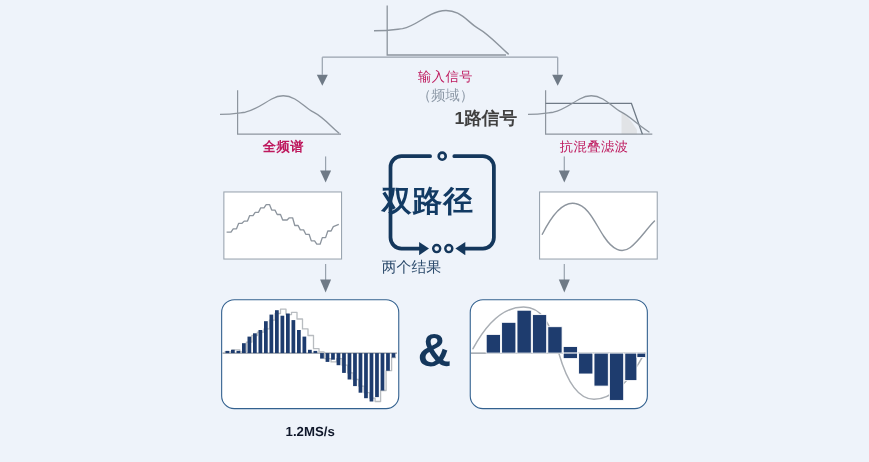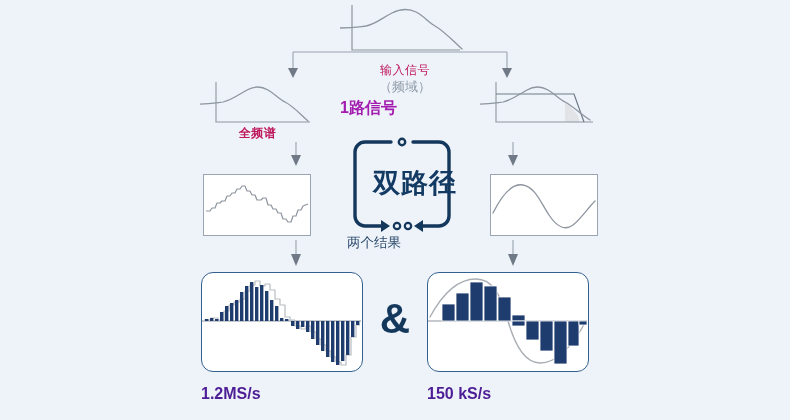--- a/index.html
+++ b/index.html
@@ -21,45 +21,46 @@
     text-align:center;
     white-space:nowrap;
   }
   .lbl-gray2{
     color:#8c98a6;
     font-size:13px;
     text-align:center;
     white-space:nowrap;
   }
   .lbl-navy-bold{
-    color:#a21caf;
+    color:#404040;
     font-size:16px;
     font-weight:bold;
-    text-align:left;
+    text-align:right;
     white-space:nowrap;
   }
   .lbl-navy-mid{
     color:#2b4a6b;
     font-size:13.5px;
     text-align:left;
     white-space:nowrap;
   }
   .lbl-navy-small{
-    color:#4c1d95;
-    font-size:16px;
-    font-weight:bold;
+    color:#0f172a;
+    font-size:12px;
+    font-weight:bold;
+    text-align:center;
     white-space:nowrap;
   }
   .center-word{
     color:#123a63;
     font-size:27px;
     font-weight:bold;
     letter-spacing:1px;
     white-space:nowrap;
-    text-align:right;
+    text-align:left;
   }
   .amp{
     color:#14375c;
     font-size:42px;
     font-weight:bold;
     line-height:1;
   }
 
   
   .wavebox{
@@ -128,20 +129,21 @@
 
       <path d="M16 2 L16 42 L113 42" fill="none" stroke="#8d959e" stroke-width="1.1"></path>
 
       <path d="M16 14 L94 14 L104 42" fill="none" stroke="#6f7a86" stroke-width="1.2"></path>
 
       <path d="M0 24 C10 24, 15 23, 23 22 C32 20, 38 15, 47 10
                C54 6, 61 6, 68 10 C75 14, 79 19, 85 22
                C93 26, 99 33, 110 40" fill="none" stroke="#8d959e" stroke-width="1.25" stroke-linecap="round"></path>
     </svg>
   </div>
+  <div class="abs lbl-gray" style="left:480px;top:125px;width:120px;">抗混叠滤波</div>
 
   <div class="abs" style="left:505px;top:142px;width:16px;height:26px;">
     <svg width="16" height="26" viewBox="0 0 16 26">
       <line x1="8" y1="0" x2="8" y2="15" stroke="#98a2ad" stroke-width="1.1"></line>
       <polygon points="3,13 13,13 8,24" fill="#6f7a86"></polygon>
     </svg>
   </div>
 
   <div class="abs" style="left:347px;top:136px;width:110px;height:96px;">
     <svg width="110" height="96" viewBox="0 0 110 96">
@@ -270,15 +272,14 @@
       <g fill="#1e3c6e" stroke="#ffffff" stroke-width="0.8">
         <rect x="84" y="48" width="13" height="5"></rect>
         <rect x="98" y="48" width="13" height="19"></rect>
         <rect x="112" y="48" width="13" height="30"></rect>
         <rect x="126" y="48" width="13" height="43"></rect>
         <rect x="140" y="48" width="11" height="25"></rect>
         <rect x="151" y="48" width="8" height="4"></rect>
       </g>
     </svg>
   </div>
-  <div class="abs lbl-navy-small" style="left:427px;top:385px;width:162px;">150 kS/s</div>
 
 </div>
 
 </body></html>

